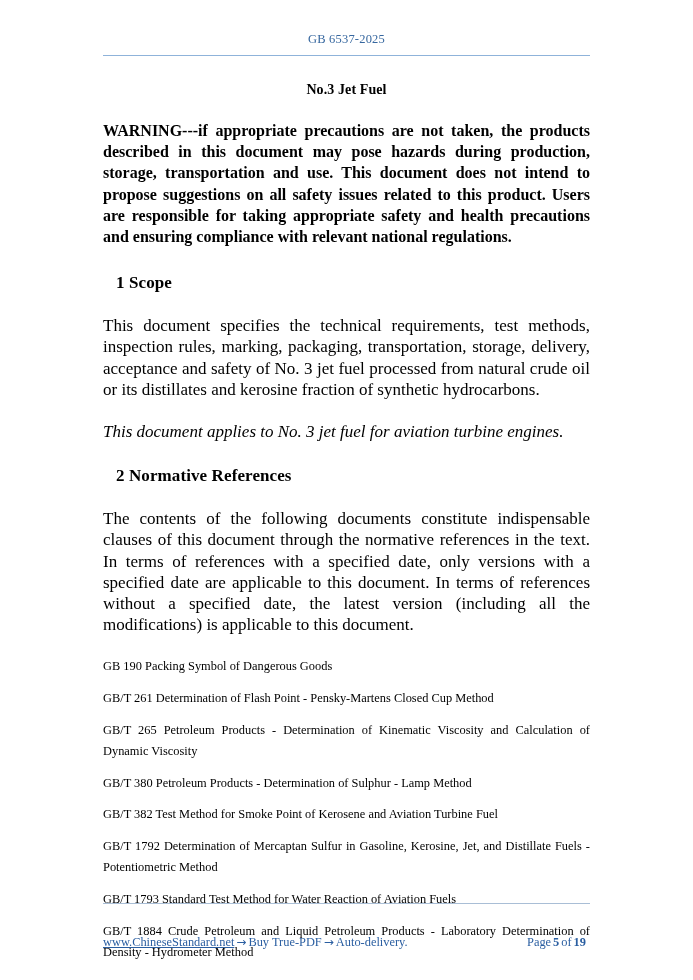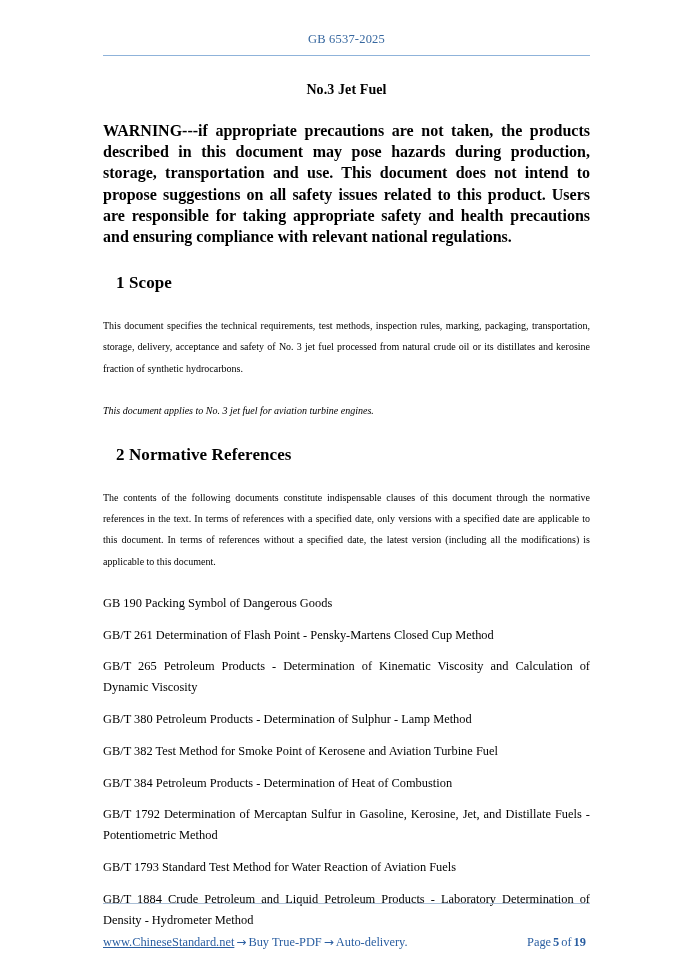--- a/index.html
+++ b/index.html
@@ -75,21 +75,21 @@
 
   h2.section-heading {
     font-size: 17px;
     font-weight: bold;
     margin: 0 0 22px 13px;
     line-height: 20px;
     letter-spacing: 0.1px;
   }
 
   p.body-text {
-    font-size: 10px;
+    font-size: 17px;
     text-align: justify;
     text-justify: inter-word;
     line-height: 21.2px;
     margin: 0 0 21px 0;
   }
   p.body-text.last-in-block {
     margin-bottom: 24px;
     font-style: italic;
   }
 
@@ -164,21 +164,20 @@
     <p class="body-text last-in-block">This document applies to No. 3 jet fuel for aviation turbine engines.</p>
 
     <h2 class="section-heading">2 Normative References</h2>
     <p class="body-text">The contents of the following documents constitute indispensable clauses of this document through the normative references in the text. In terms of references with a specified date, only versions with a specified date are applicable to this document. In terms of references without a specified date, the latest version (including all the modifications) is applicable to this document.</p>
 
     <p class="reference-item">GB 190 Packing Symbol of Dangerous Goods</p>
     <p class="reference-item">GB/T 261 Determination of Flash Point - Pensky-Martens Closed Cup Method</p>
     <p class="reference-item">GB/T 265 Petroleum Products - Determination of Kinematic Viscosity and Calculation of Dynamic Viscosity</p>
     <p class="reference-item">GB/T 380 Petroleum Products - Determination of Sulphur - Lamp Method</p>
     <p class="reference-item">GB/T 382 Test Method for Smoke Point of Kerosene and Aviation Turbine Fuel</p>
-    <p class="reference-item">GB/T 384 Petroleum Products - Determination of Heat of Combustion</p>
     <p class="reference-item">GB/T 1792 Determination of Mercaptan Sulfur in Gasoline, Kerosine, Jet, and Distillate Fuels - Potentiometric Method</p>
     <p class="reference-item">GB/T 1793 Standard Test Method for Water Reaction of Aviation Fuels</p>
     <p class="reference-item">GB/T 1884 Crude Petroleum and Liquid Petroleum Products - Laboratory Determination of Density - Hydrometer Method</p>
 
   </div>
 
   <div class="footer-rule"></div>
   <div class="footer">
     <div class="footer-left">
       <a class="footer-url" href="#">www.ChineseStandard.net</a><span class="footer-arrow">→</span><span>Buy True-PDF</span><span class="footer-arrow">→</span><span>Auto-delivery.</span>

